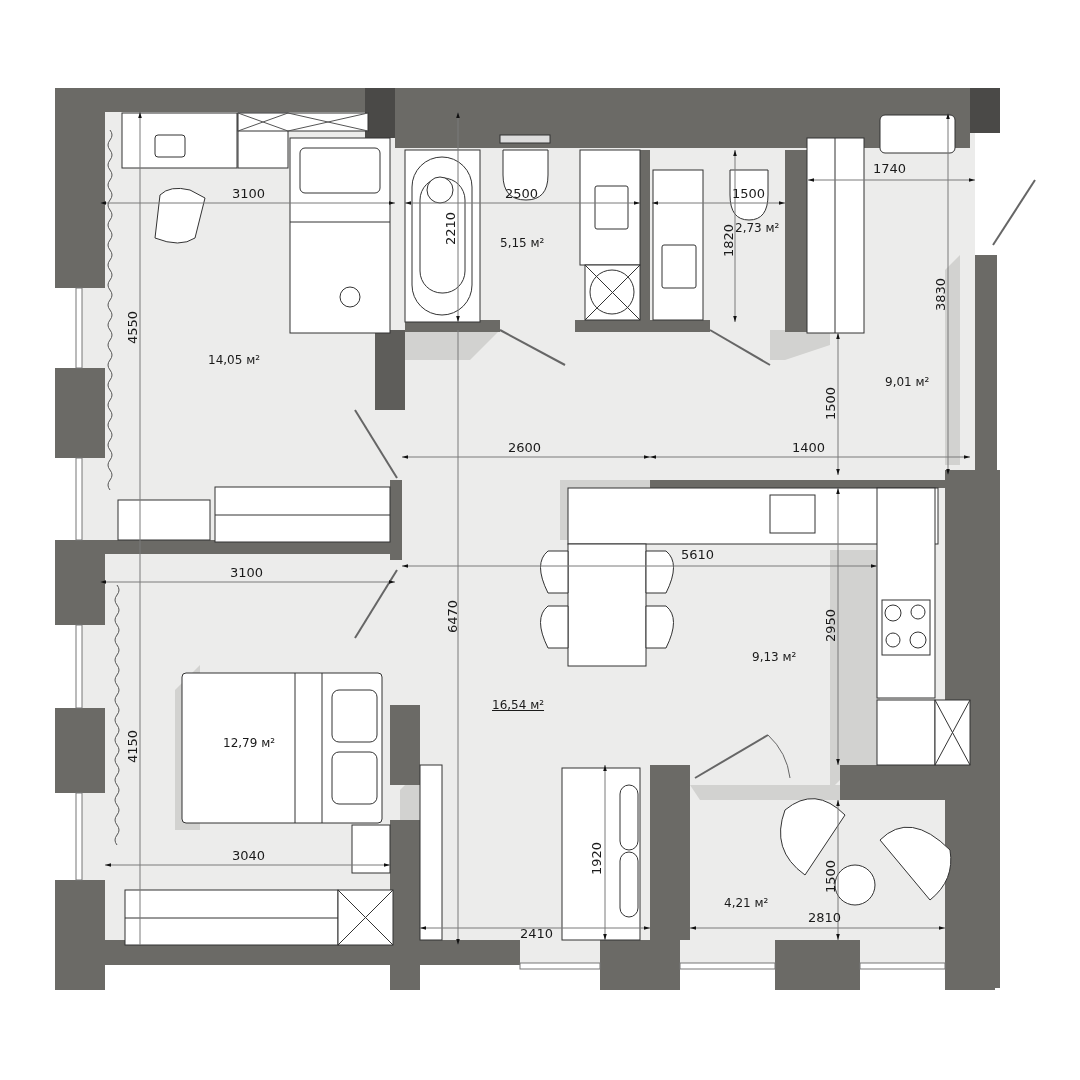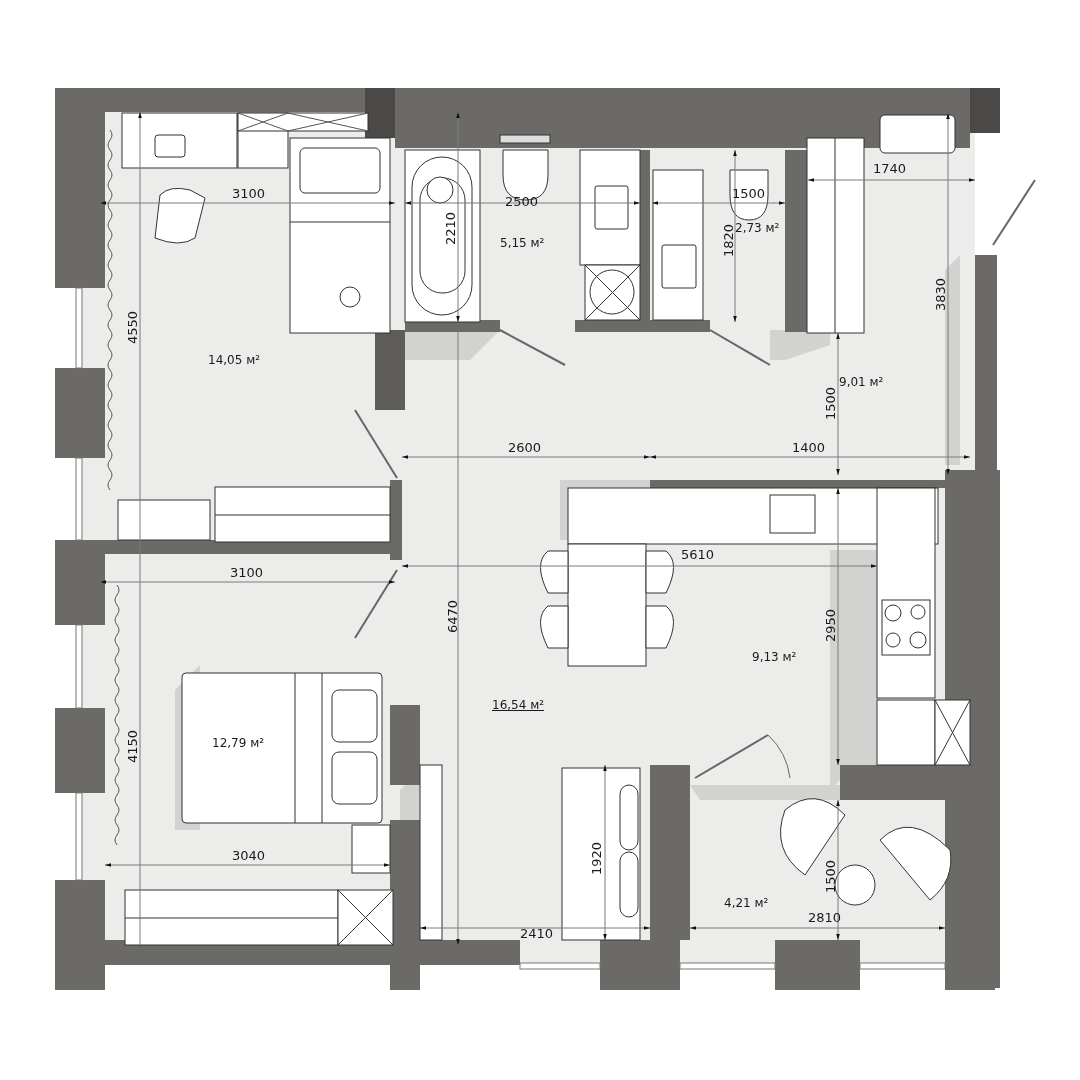--- a/index.html
+++ b/index.html
@@ -197,30 +197,30 @@
     <line x1="605" y1="765" x2="605" y2="940" marker-start="url(#arr)" marker-end="url(#arr)"></line>
     <line x1="420" y1="928" x2="650" y2="928" marker-start="url(#arr)" marker-end="url(#arr)"></line>
     <line x1="690" y1="928" x2="945" y2="928" marker-start="url(#arr)" marker-end="url(#arr)"></line>
     <line x1="838" y1="800" x2="838" y2="940" marker-start="url(#arr)" marker-end="url(#arr)"></line>
   </g>
 </svg>
 
 <div class="lbl area" style="left:208px; top:354px;">14,05 м²</div>
 <div class="lbl area" style="left:500px; top:237px;">5,15 м²</div>
 <div class="lbl area" style="left:735px; top:222px;">2,73 м²</div>
-<div class="lbl area" style="left:839px; top:376px;">9,01 м²</div>
+<div class="lbl area" style="left:885px; top:376px;">9,01 м²</div>
 <div class="lbl area" style="left:752px; top:651px;">9,13 м²</div>
 <div class="lbl area" style="left:492px; top:699px;text-decoration:underline;">16,54 м²</div>
-<div class="lbl area" style="left:212px; top:737px;">12,79 м²</div>
+<div class="lbl area" style="left:223px; top:737px;">12,79 м²</div>
 <div class="lbl area" style="left:724px; top:877px;margin-top:20px;">4,21 м²</div>
 
 <div class="lbl dim" style="left:232px; top:187px;">3100</div>
 <div class="lbl dim vert" style="left:116px; top:321px;">4550</div>
 <div class="lbl dim vert" style="left:434px; top:222px;">2210</div>
-<div class="lbl dim" style="left:505px; top:187px;margin-top:8px;">2500</div>
+<div class="lbl dim" style="left:505px; top:187px;">2500</div>
 <div class="lbl dim" style="left:732px; top:187px;">1500</div>
 <div class="lbl dim vert" style="left:712px; top:234px;">1820</div>
 <div class="lbl dim" style="left:873px; top:162px;text-align:right;">1740</div>
 <div class="lbl dim vert" style="left:924px; top:288px;">3830</div>
 <div class="lbl dim vert" style="left:814px; top:397px;">1500</div>
 <div class="lbl dim" style="left:508px; top:441px;">2600</div>
 <div class="lbl dim" style="left:792px; top:441px;">1400</div>
 <div class="lbl dim" style="left:230px; top:566px;">3100</div>
 <div class="lbl dim" style="left:681px; top:548px;">5610</div>
 <div class="lbl dim vert" style="left:436px; top:610px;">6470</div>

